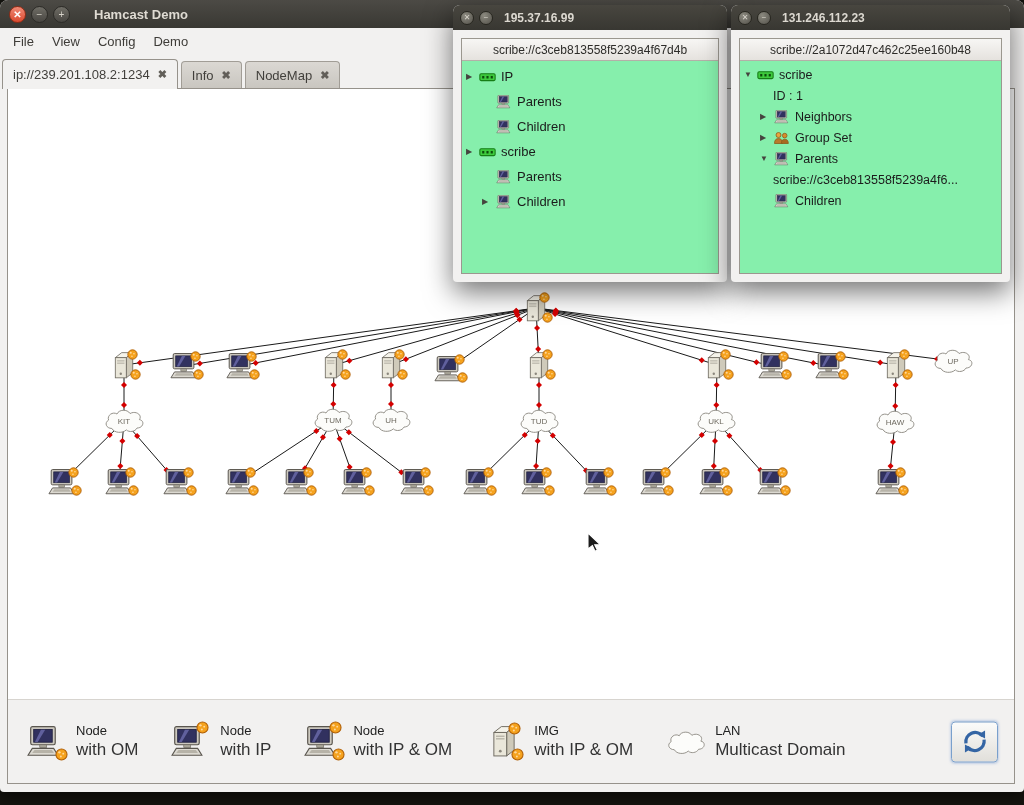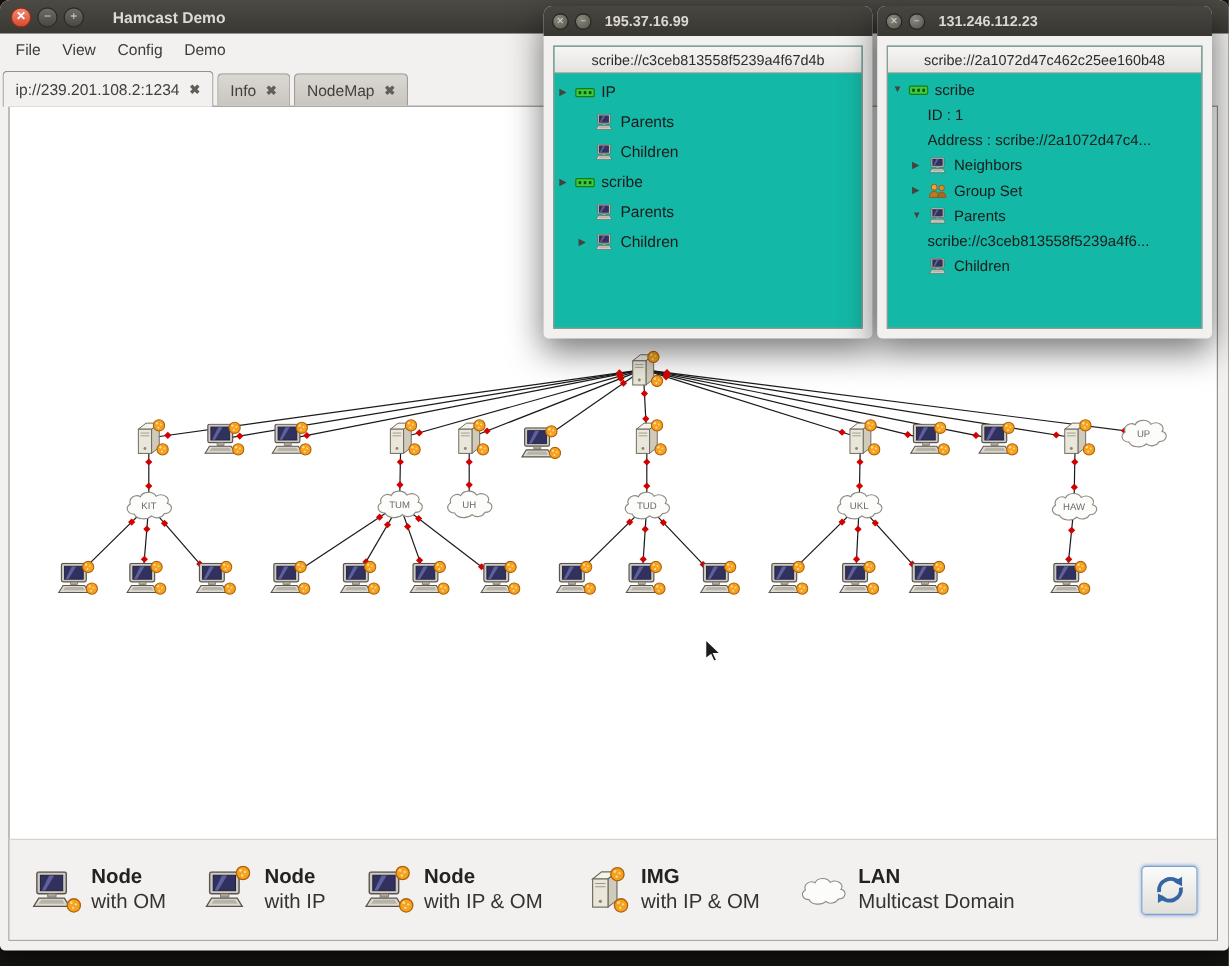--- a/index.html
+++ b/index.html
@@ -38,21 +38,21 @@
   .notebook { position:absolute; left:7px; top:88px; width:1008px; height:696px;
               background:#ffffff; border:1px solid #96928b; z-index:1; }
   .map { position:absolute; left:0; top:0; }
 
   .legend { position:absolute; left:0; right:0; bottom:0; height:84px;
             background:#f2f1f0; border-top:1px solid #d7d4cf;
             display:flex; align-items:center; padding:0 16px; }
   .legend-items { display:flex; align-items:center; gap:30px; }
   .legend-item { display:flex; align-items:center; gap:6px; }
   .legend-text { line-height:1.15; }
-  .legend-title { font-weight:bold; font-size:17px; color:#222; }
+  .legend-title { font-weight:normal; font-size:13px; color:#222; }
   .legend-sub { font-size:17px; color:#333; margin-top:1px; }
   .refresh-btn { position:absolute; right:16px; top:50%; transform:translateY(-50%);
                  width:47px; height:41px; border-radius:4px; border:1px solid #7aa0cc;
                  background:linear-gradient(#fbfbfa,#e1dfda);
                  display:flex; align-items:center; justify-content:center;
                  box-shadow:0 0 3px rgba(70,120,200,.55); cursor:pointer; }
 
   
   .dialog { position:absolute; top:5px; background:#f2f1f0;
             border-radius:7px 7px 4px 4px; box-shadow:0 10px 28px rgba(0,0,0,.55); z-index:30; }
@@ -61,21 +61,21 @@
   .dlg-titlebar { height:25px; background:linear-gradient(#48463f,#383732);
                   border-radius:7px 7px 0 0; display:flex; align-items:center;
                   padding:0 7px; gap:5px; }
   .dlg-btn { display:inline-block; width:14px; height:14px; border-radius:50%;
              background:radial-gradient(circle at 35% 30%, #8b897f, #54524b);
              border:1px solid #27261f; color:#d9d5cc; font-size:8px; line-height:12px;
              text-align:center; cursor:default; }
   .dlg-title { color:#dcd8d0; font-size:12px; font-weight:bold; margin-left:6px; }
   .dlg-body { position:absolute; left:0; right:0; top:25px; bottom:0; }
   .panel { position:absolute; left:8px; top:8px; right:8px; bottom:8px;
-           background:#14b8a6; border:1px solid #9b978f; overflow:hidden; }
+           background:#86efac; border:1px solid #9b978f; overflow:hidden; }
   .panel-header { height:22px; background:linear-gradient(#f7f6f4,#e5e2de);
                   border-bottom:1px solid #b4b0a8; font-size:12px; color:#2d2c29;
                   text-align:center; line-height:22px; white-space:nowrap; overflow:hidden; }
   .tree { padding-top:3px; }
   .tree-row { display:flex; align-items:center; white-space:nowrap; overflow:hidden; }
   .roomy .tree-row { height:25px; }
   .compact .tree-row { height:21px; }
   .expander { width:13px; flex:none; font-size:8px; color:#45433e; }
   .tree-icon { margin-right:5px; flex:none; }
   .tree-label { font-size:13px; color:#1b1b1b; overflow:hidden; text-overflow:ellipsis;text-align:right; }
@@ -518,24 +518,20 @@
               <svg width="17" height="14" class="tree-icon">
                 <use x="0" y="0" width="17" height="14" href="#sym-iface"></use>
               </svg>
               <span class="tree-label">scribe</span>
             </div>
             <div class="tree-row" style="padding-left: 20px;">
               <span class="expander"></span>
               <span class="tree-label">ID : 1</span>
             </div>
             <div class="tree-row" style="padding-left: 20px;">
-              <span class="expander"></span>
-              <span class="tree-label">Address : scribe://2a1072d47c4...</span>
-            </div>
-            <div class="tree-row" style="padding-left: 20px;">
               <span class="expander">▶</span>
               <svg width="17" height="14" class="tree-icon">
                 <use x="0" y="0" width="17" height="14" href="#sym-node"></use>
               </svg>
               <span class="tree-label">Neighbors</span>
             </div>
             <div class="tree-row" style="padding-left: 20px;">
               <span class="expander">▶</span>
               <svg width="17" height="14" class="tree-icon">
                 <use x="0" y="0" width="17" height="14" href="#sym-group"></use>

